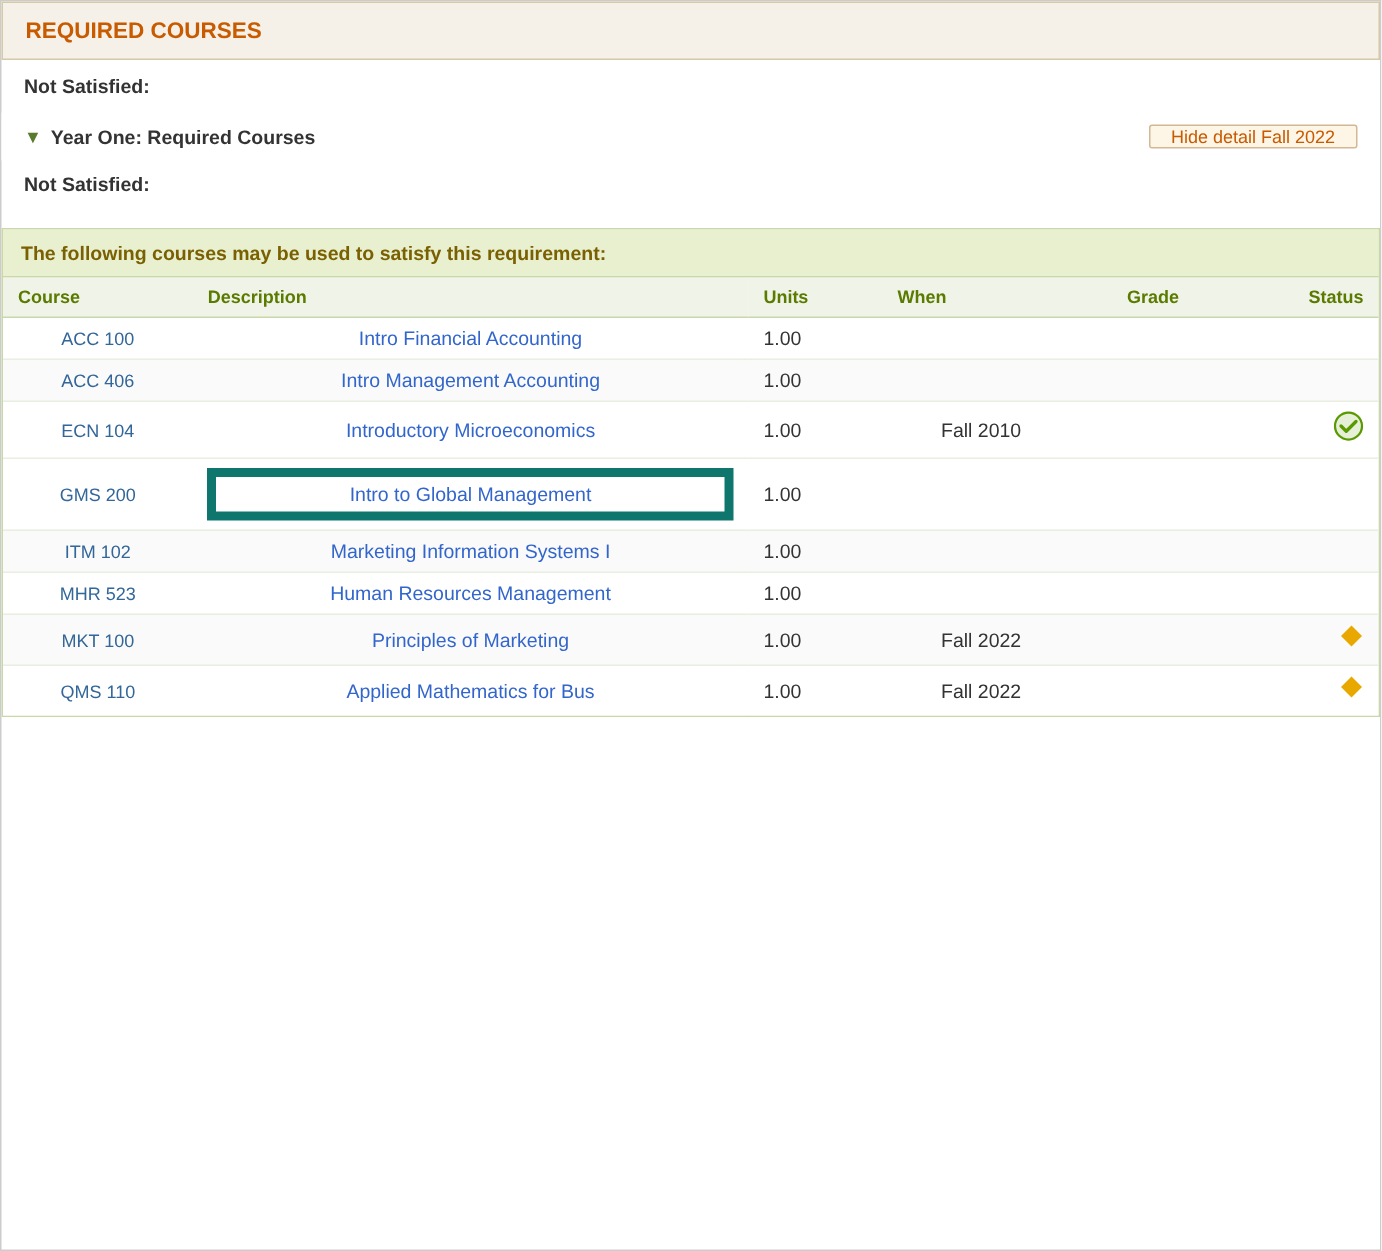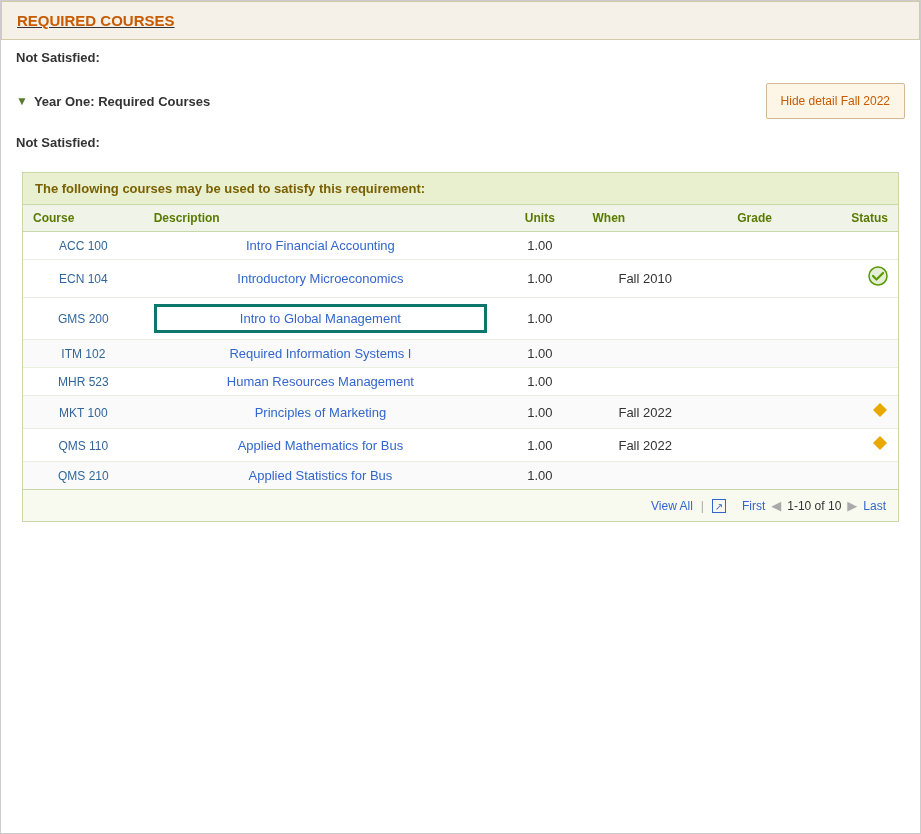--- a/index.html
+++ b/index.html
@@ -12,21 +12,20 @@
     .page-container {
       width: 921px;
       min-height: 834px;
       border: 1px solid #ccc;
       background: #fff;
     }
     .section-header {
       background: #f5f0e8;
       border: 1px solid #d4c9a8;
       padding: 10px 15px;
-      text-decoration: underline;
     }
     .section-header-title {
       color: #c85a00;
       font-weight: bold;
       font-size: 15px;
       text-transform: uppercase;
     }
     .not-satisfied {
       padding: 10px 15px;
       font-weight: bold;
@@ -49,33 +48,33 @@
       font-size: 13px;
     }
     .triangle-icon {
       color: #5a7a2e;
       font-size: 12px;
     }
     .hide-detail-btn {
       background: #fdf5e6;
       border: 1px solid #d4b896;
       color: #c85a00;
-      padding: 10px 14px;
+      padding: 0 14px;
       font-size: 12px;
       cursor: pointer;
       border-radius: 2px;
     }
     .not-satisfied-inner {
       padding: 8px 15px 4px 15px;
       font-weight: bold;
       color: #333;
       font-size: 13px;
     }
     .requirement-box {
-      margin: 10px 21px;
+      margin: 10px 0;
       border: 1px solid #c8d8a8;
       background: #f8faf0;
     }
     .requirement-header {
       background: #e8f0d0;
       border-bottom: 1px solid #c8d8a8;
       padding: 8px 12px;
       color: #7a6000;
       font-weight: bold;
       font-size: 13px;
@@ -88,21 +87,21 @@
       background: #f0f4e8;
       color: #5a7a00;
       font-weight: bold;
       font-size: 12px;
       padding: 6px 10px;
       text-align: left;
       border-bottom: 1px solid #c8d8a8;
     }
     .courses-table th.units-col,
     .courses-table td.units-col {
-      text-align: center;
+      text-align: left;
     }
     .courses-table th.grade-col,
     .courses-table td.grade-col {
       text-align: center;
     }
     .courses-table th.status-col,
     .courses-table td.status-col {
       text-align: right;
     }
     .courses-table tr {
@@ -121,21 +120,21 @@
     .course-code {
       color: #336699;
       font-size: 12px;
     }
     .course-desc-link {
       color: #3366cc;
       text-decoration: none;
       font-size: 13px;
     }
     .highlighted-cell {
-      border: 3px solid #0f766e;
+      border: 6px solid #0f766e;
       padding: 4px 6px;
     }
     .status-check {
       color: #5a9a00;
       font-size: 18px;
     }
     .status-diamond-gold {
       color: #e8a800;
       font-size: 16px;
     }
@@ -231,20 +230,28 @@
       </thead>
       <tbody id="courses-tbody">
       <tr class="alt-row">
             <td><span class="course-code">ACC 100</span></td>
             <td><a class="course-desc-link" href="#">Intro Financial Accounting</a></td>
             <td class="units-col">1.00</td>
             <td></td>
             <td class="grade-col"></td>
             <td class="status-col"></td>
           </tr>
+          <tr class="alt-row2">
+            <td><span class="course-code">ACC 406</span></td>
+            <td><a class="course-desc-link" href="#">Intro Management Accounting</a></td>
+            <td class="units-col">1.00</td>
+            <td></td>
+            <td class="grade-col"></td>
+            <td class="status-col"></td>
+          </tr>
           <tr class="alt-row">
             <td><span class="course-code">ECN 104</span></td>
             <td><a class="course-desc-link" href="#">Introductory Microeconomics</a></td>
             <td class="units-col">1.00</td>
             <td>Fall 2010</td>
             <td class="grade-col"></td>
             <td class="status-col"><span class="status-check"><svg width="20" height="20" viewBox="0 0 20 20" xmlns="http://www.w3.org/2000/svg">
         <circle cx="10" cy="10" r="9" fill="#5a9a00" opacity="0.15" stroke="#5a9a00" stroke-width="1.5"></circle>
         <circle cx="10" cy="10" r="9" fill="none" stroke="#5a9a00" stroke-width="1.5"></circle>
         <polyline points="5,10 8.5,13.5 15,7" stroke="#5a9a00" stroke-width="2.2" fill="none" stroke-linecap="round" stroke-linejoin="round"></polyline>
@@ -255,21 +262,21 @@
             <td>
               <div class="highlighted-cell"><a class="course-desc-link" href="#">Intro to Global Management</a></div>
             </td>
             <td class="units-col">1.00</td>
             <td></td>
             <td class="grade-col"></td>
             <td class="status-col"></td>
           </tr>
           <tr class="alt-row2">
             <td><span class="course-code">ITM 102</span></td>
-            <td><a class="course-desc-link" href="#">Required Information Systems I</a></td>
+            <td><a class="course-desc-link" href="#">Marketing Information Systems I</a></td>
             <td class="units-col">1.00</td>
             <td></td>
             <td class="grade-col"></td>
             <td class="status-col"></td>
           </tr>
           <tr class="alt-row">
             <td><span class="course-code">MHR 523</span></td>
             <td><a class="course-desc-link" href="#">Human Resources Management</a></td>
             <td class="units-col">1.00</td>
             <td></td>
@@ -289,36 +296,17 @@
           <tr class="alt-row">
             <td><span class="course-code">QMS 110</span></td>
             <td><a class="course-desc-link" href="#">Applied Mathematics for Bus</a></td>
             <td class="units-col">1.00</td>
             <td>Fall 2022</td>
             <td class="grade-col"></td>
             <td class="status-col"><span class="status-diamond-gold"><svg width="16" height="16" viewBox="0 0 16 16" xmlns="http://www.w3.org/2000/svg">
         <polygon points="8,1 15,8 8,15 1,8" fill="#e8a800"></polygon>
       </svg></span></td>
           </tr>
-          <tr class="alt-row2">
-            <td><span class="course-code">QMS 210</span></td>
-            <td><a class="course-desc-link" href="#">Applied Statistics for Bus</a></td>
-            <td class="units-col">1.00</td>
-            <td></td>
-            <td class="grade-col"></td>
-            <td class="status-col"></td>
-          </tr>
         </tbody>
     </table>
 
-    <div class="pagination-row">
-      <a class="pagination-link">View All</a>
-      <span class="pipe">|</span>
-      <span class="export-icon">↗</span>
-      <span class="pipe"></span>
-      <a class="pagination-link">First</a>
-      <span class="pagination-nav disabled">◀</span>
-      <span>1-10 of 10</span>
-      <span class="pagination-nav disabled">▶</span>
-      <a class="pagination-link">Last</a>
-    </div>
   </div>
 </div>
 
 </body></html>

